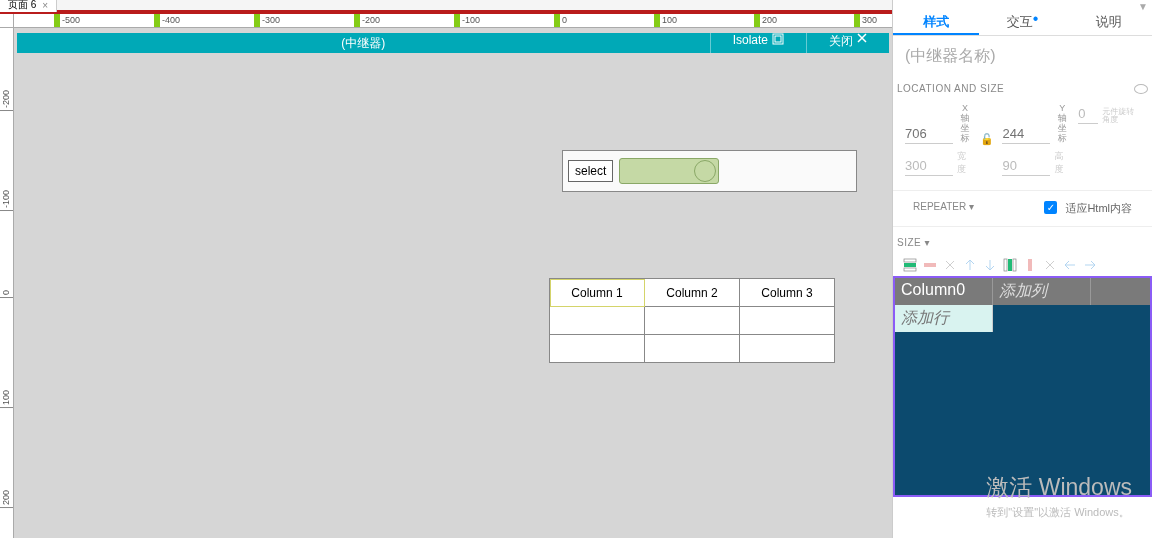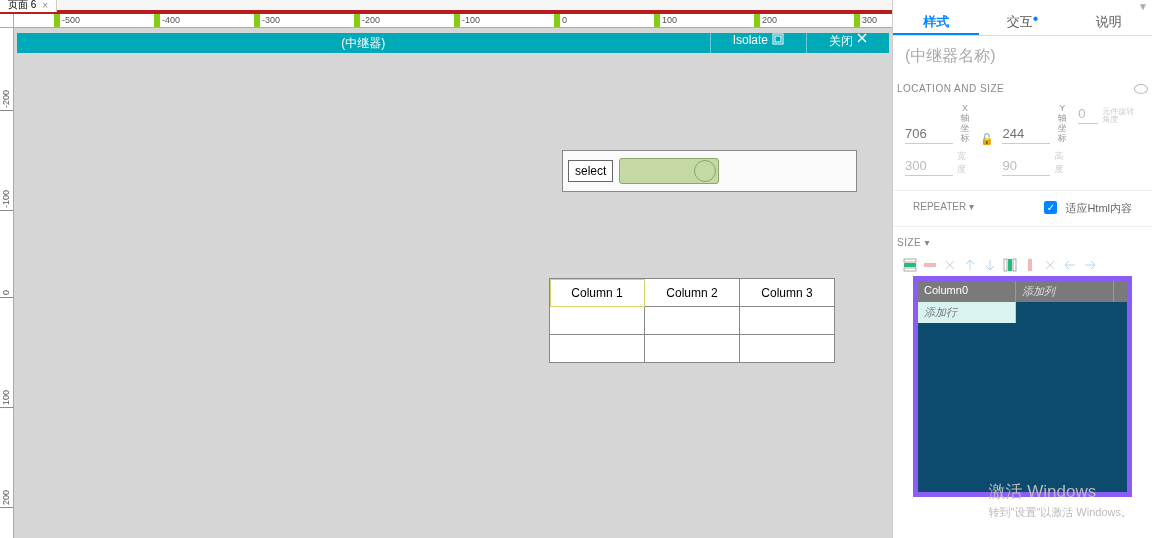--- a/index.html
+++ b/index.html
@@ -52,29 +52,29 @@
 .insp-loc-col { display: flex; flex-direction: column; gap: 6px; }
 .insp-loc-row { display: flex; align-items: flex-end; gap: 4px; }
 .insp-input { width: 48px; border: none; border-bottom: 1px solid #ccc; font-size: 13px; padding: 2px 0; color: #737373; }
 .insp-input.dim { color: #bbb; }
 .insp-lock { color: #bbb; font-size: 11px; align-self: center; }
 .insp-sep { border-top: 1px solid #eee; margin: 4px 0; }
 .insp-row { padding: 6px 20px; display: flex; align-items: flex-start; gap: 8px; font-size: 11px; color: #666; }
 .insp-check { width: 13px; height: 13px; background: #0084ff; color: #fff; font-size: 10px; text-align: center; line-height: 13px; border-radius: 2px; }
 .data-tools { padding: 4px 10px; display: flex; gap: 6px; align-items: center; }
 .data-tool { width: 14px; height: 14px; display: inline-block; }
-.data-table { margin: 0 20px; border: 5px solid #8b5cf6; font-size: 11px; }
+.data-table { margin: 0 0; border: 2px solid #8b5cf6; font-size: 16px; }
 .data-th { display: flex; background: #7a7a7a; color: #fff; }
 .data-th-cell { padding: 3px 6px; border-right: 1px solid #999; width: 98px; }
 .data-th-cell.add { font-style: italic; color: #ddd; }
 .data-body { height: 190px; background: #0c4a6e; position: relative; }
 .data-add-row { background: #d9f3f0; padding: 3px 6px; font-style: italic; color: #777; width: 98px; border-right: 1px solid #ccc; }
 
 .watermark { position: absolute; right: 20px; bottom: 18px; color: #bbb; font-size: 11px; text-align: left; pointer-events: none; }
-.watermark .t1 { font-size: 17px; margin-bottom: 2px; }
+.watermark .t1 { font-size: 23px; margin-bottom: 2px; }
 
 .eye-icon { width: 14px; height: 10px; border: 1px solid #bbb; border-radius: 50%; display: inline-block; }
 
 svg { display: block; }
 </style>
 </head>
 <body>
 
 <div class="tab-bar">
   <div class="tab">

